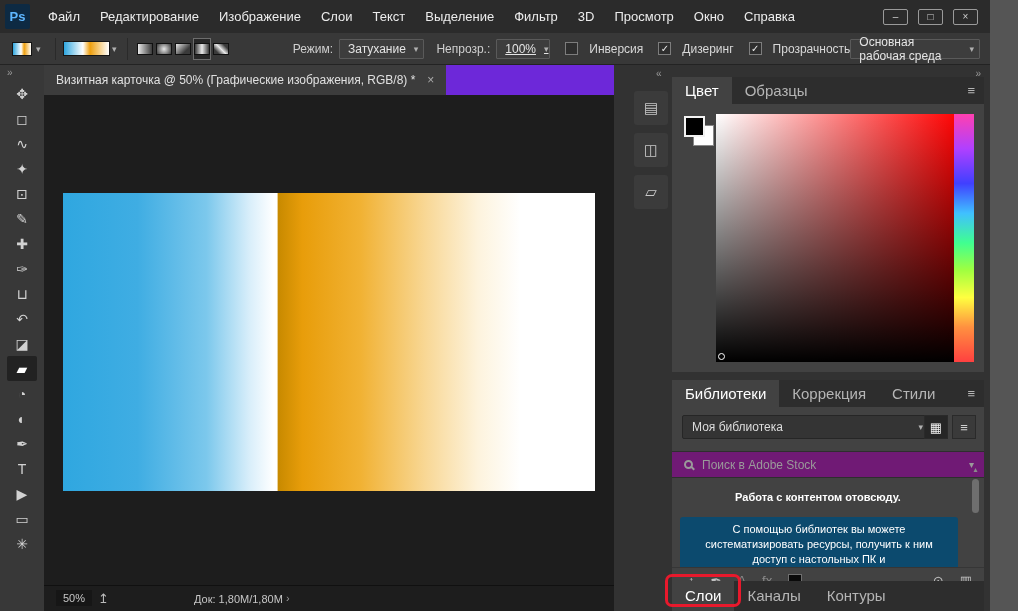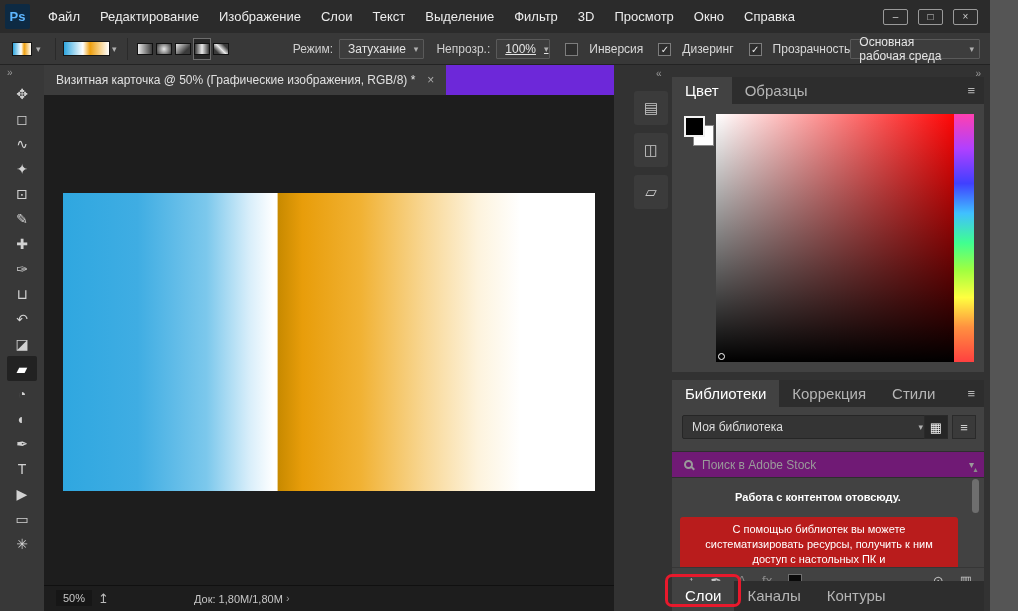--- a/index.html
+++ b/index.html
@@ -39,21 +39,21 @@
   .sw-angle  { background:linear-gradient(135deg,#e8e8e8,#3a3a3a 70%); }
   .sw-reflect{ background:linear-gradient(90deg,#3a3a3a,#e8e8e8 50%,#3a3a3a); }
   .sw-diamond{ background:linear-gradient(45deg,#3a3a3a 20%,#e8e8e8 50%,#3a3a3a 80%); }
   .opt-label { margin:0 6px 0 12px; color:#cfcfcf; white-space:nowrap; }
   .mode-label { margin-left:62px; }
   .select { height:20px; background:#3d3d3d; border:1px solid #5a5a5a; border-radius:1px;
             display:flex; align-items:center; padding:0 5px 0 8px; color:#e4e4e4; }
   .select .chev { margin-left:auto; padding-left:8px; }
   .mode-select { width:88px; }
   .opacity-select { width:54px;text-decoration:underline; }
-  .cb { display:flex; align-items:flex-end; gap:11px; margin-left:15px; white-space:nowrap; color:#d8d8d8; }
+  .cb { display:flex; align-items:flex-start; gap:11px; margin-left:15px; white-space:nowrap; color:#d8d8d8; }
   .cb .box { width:13px; height:13px; border:1px solid #7d7d7d; background:#2e2e2e; color:#eaeaea;
              font-size:10px; line-height:12px; text-align:center; }
   .workspace { margin-left:auto; margin-right:10px; width:196px; }
 
   
   .tools-rail { position:absolute; left:0; top:65px; bottom:0; width:44px; background:#383838; }
   .rail-collapse { height:16px; color:#9a9a9a; font-size:10px; line-height:15px; padding-left:7px;
                    letter-spacing:-1px; }
   .tool { width:30px; height:25px; margin:0 auto; display:flex; align-items:center; justify-content:center;
           color:#d2d2d2; font-size:14px; border-radius:2px; }
@@ -117,21 +117,21 @@
                 border-top:1px solid #2e2e2e; border-bottom:1px solid #2e2e2e; display:flex;
                 align-items:center; }
   .mag { width:9px; height:9px; border:2px solid #9a9a9a; border-radius:50%; position:relative;
          margin-left:12px; }
   .mag::after { content:""; position:absolute; width:5px; height:2px; background:#9a9a9a;
                 transform:rotate(45deg); right:-4px; bottom:-2px; }
   .search-text { margin-left:9px; font-size:12px; color:#9a9a9a; }
   .search-chev { margin-left:auto; margin-right:10px; color:#9a9a9a; font-size:10px; }
   .lib-heading { position:absolute; left:0; right:20px; top:84px; text-align:center; font-size:11px;
                  font-weight:bold; color:#ffffff; }
-  .tip-box { position:absolute; left:8px; right:26px; top:110px; background:#b91c1c; border-radius:3px;
+  .tip-box { position:absolute; left:8px; right:26px; top:110px; background:#0c4a6e; border-radius:3px;
              padding:5px 9px; font-size:11px; color:#ffffff; text-align:center; line-height:1.35; }
   .lib-scroll { position:absolute; right:3px; top:58px; width:11px; height:122px; display:flex;
                 flex-direction:column; align-items:center; }
   .scroll-arrow { color:#8a8a8a; font-size:8px; line-height:10px; }
   .scroll-thumb { width:7px; height:34px; margin-top:4px; background:#6e6e6e; border-radius:4px; }
   .lib-footer { position:absolute; left:0; right:0; bottom:0; height:26px; background:#424242;
                 border-top:1px solid #363636; display:flex; align-items:center; font-size:13px; }
   .f-ic { margin-left:16px; color:#c0c0c0; }
   .f-dim { color:#8a8a8a; }
   .f-swatch { width:14px; height:14px; margin-left:16px; background:#0a0a0a; border:1px solid #6f6f6f; }

